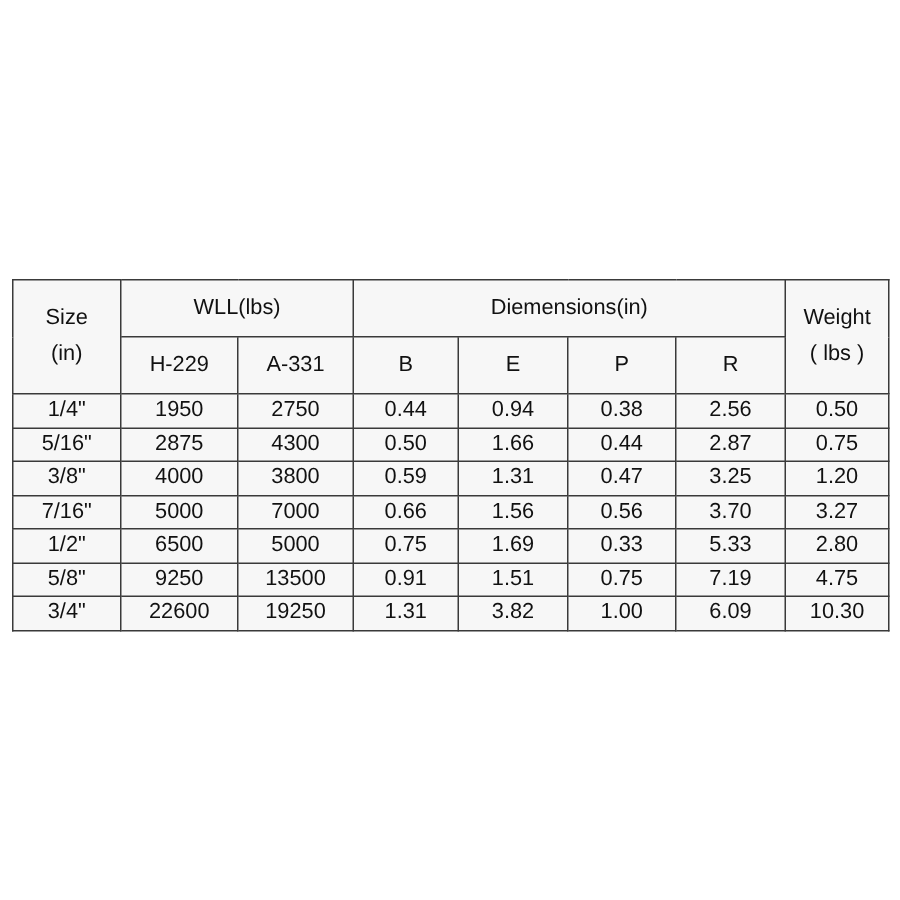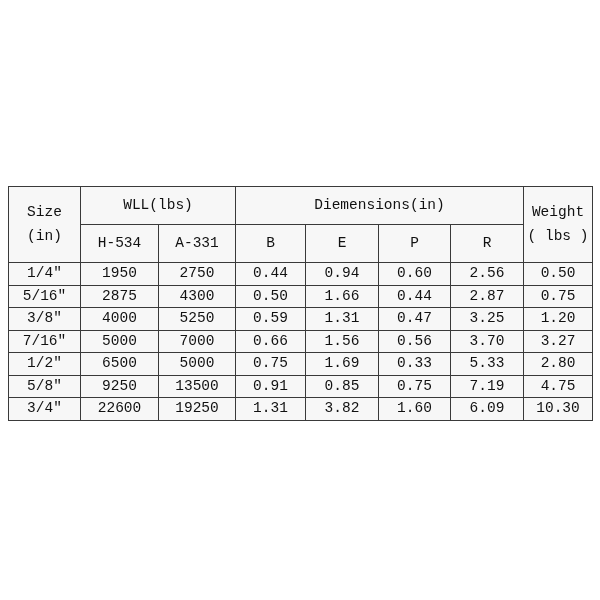--- a/index.html
+++ b/index.html
@@ -21,21 +21,20 @@
     left: 8px;
     top: 186px;
     width: 584px;
   }
 
   table.spec-table {
     border-collapse: collapse;
     table-layout: fixed;
     width: 584px;
     background: #f7f7f7;
-    font-family: Liberation Mono, monospace;
   }
 
   table.spec-table th,
   table.spec-table td {
     border: 1px solid #3a3a3a;
     background: #f7f7f7;
     text-align: center;
     vertical-align: middle;
     font-weight: normal;
     font-size: 14.5px;
@@ -93,54 +92,54 @@
           <span class="stack-line">(in)</span>
         </th>
         <th colspan="2">WLL(lbs)</th>
         <th colspan="4">Diemensions(in)</th>
         <th class="merged-head" rowspan="2">
           <span class="stack-line">Weight</span>
           <span class="stack-line">( lbs )</span>
         </th>
       </tr>
       <tr>
-        <th>H-534</th>
+        <th>H-229</th>
         <th>A-331</th>
         <th>B</th>
         <th>E</th>
         <th>P</th>
         <th>R</th>
       </tr>
     </thead>
     <tbody id="spec-table-body">
 
     <tr>
           <td>1/4"</td>
           <td>1950</td>
           <td>2750</td>
           <td>0.44</td>
           <td>0.94</td>
-          <td>0.60</td>
+          <td>0.38</td>
           <td>2.56</td>
           <td>0.50</td>
         </tr>
         <tr>
           <td>5/16"</td>
           <td>2875</td>
           <td>4300</td>
           <td>0.50</td>
           <td>1.66</td>
           <td>0.44</td>
           <td>2.87</td>
           <td>0.75</td>
         </tr>
         <tr>
           <td>3/8"</td>
           <td>4000</td>
-          <td>5250</td>
+          <td>3800</td>
           <td>0.59</td>
           <td>1.31</td>
           <td>0.47</td>
           <td>3.25</td>
           <td>1.20</td>
         </tr>
         <tr>
           <td>7/16"</td>
           <td>5000</td>
           <td>7000</td>
@@ -158,30 +157,30 @@
           <td>1.69</td>
           <td>0.33</td>
           <td>5.33</td>
           <td>2.80</td>
         </tr>
         <tr>
           <td>5/8"</td>
           <td>9250</td>
           <td>13500</td>
           <td>0.91</td>
-          <td>0.85</td>
+          <td>1.51</td>
           <td>0.75</td>
           <td>7.19</td>
           <td>4.75</td>
         </tr>
         <tr>
           <td>3/4"</td>
           <td>22600</td>
           <td>19250</td>
           <td>1.31</td>
           <td>3.82</td>
-          <td>1.60</td>
+          <td>1.00</td>
           <td>6.09</td>
           <td>10.30</td>
         </tr>
       </tbody>
   </table>
 </div>
 
 </body></html>

